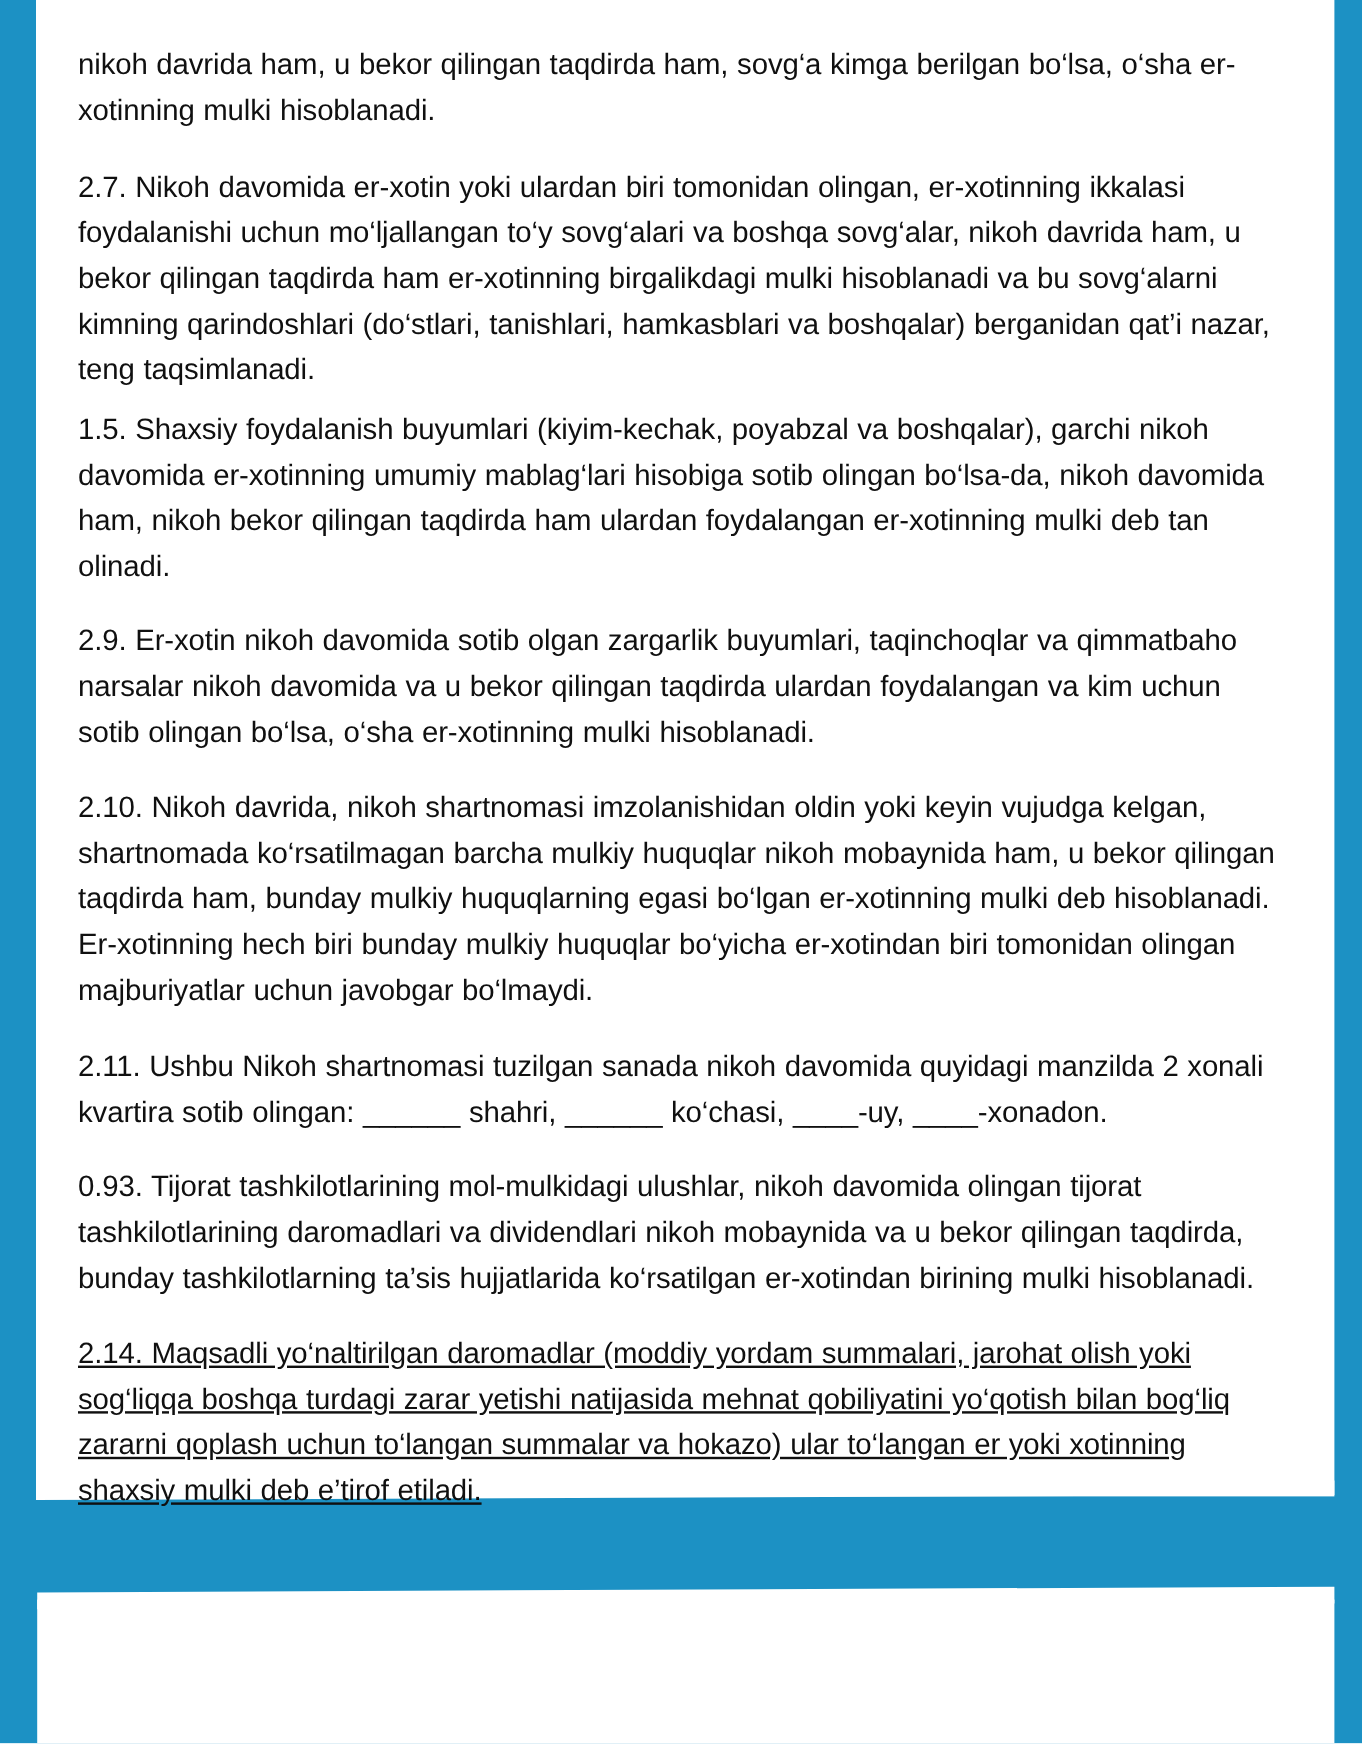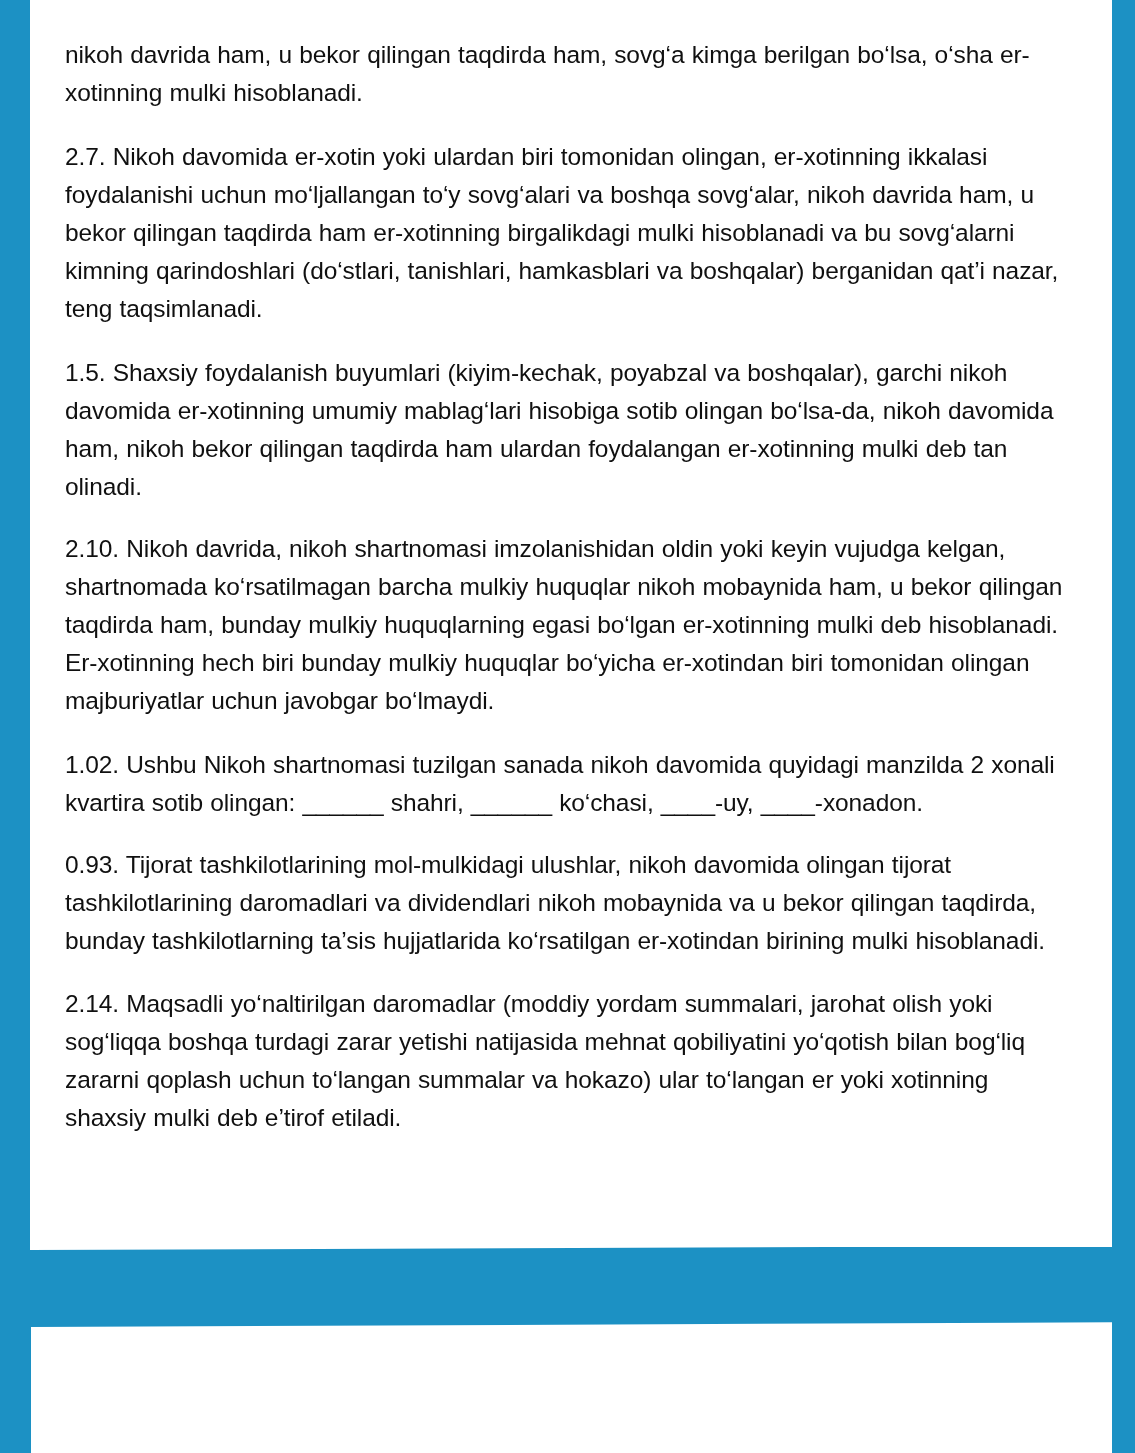--- a/index.html
+++ b/index.html
@@ -80,24 +80,25 @@
     color: #101010;
     font-family: "Liberation Sans", sans-serif;
     font-size: 24.5px;
     line-height: 38px;
     letter-spacing: -0.1px;
     text-align: left;
     word-spacing: 0.5px;
   }
   .para:last-child {
     margin-bottom: 0;
+    text-decoration: underline;
   }
 
   
-  .p-207 { margin-bottom: 26px; }
+  .p-207 { margin-bottom: 12px; }
   .p-208 { margin-bottom: 24px; }
   .p-209 { margin-bottom: 25px; }
   .p-210 { }
   .p-211 { margin-bottom: 24px; }
   .p-tomonlar { margin-bottom: 26px; }
   .p-212 { margin-bottom: 25px; }
 </style>
 </head>
 <body>
 
@@ -114,24 +115,25 @@
   </div>
 
   <div class="text-column">
 
     <p class="para p-cont">nikoh davrida ham, u bekor qilingan taqdirda ham, sovg‘a kimga berilgan bo‘lsa, o‘sha er-xotinning mulki hisoblanadi.</p>
 
     <p class="para p-207">2.7. Nikoh davomida er-xotin yoki ulardan biri tomonidan olingan, er-xotinning ikkalasi foydalanishi uchun mo‘ljallangan to‘y sovg‘alari va boshqa sovg‘alar, nikoh davrida ham, u bekor qilingan taqdirda ham er-xotinning birgalikdagi mulki hisoblanadi va bu sovg‘alarni kimning qarindoshlari (do‘stlari, tanishlari, hamkasblari va boshqalar) berganidan qat’i nazar, teng taqsimlanadi.</p>
 
     <p class="para p-208">1.5. Shaxsiy foydalanish buyumlari (kiyim-kechak, poyabzal va boshqalar), garchi nikoh davomida er-xotinning umumiy mablag‘lari hisobiga sotib olingan bo‘lsa-da, nikoh davomida ham, nikoh bekor qilingan taqdirda ham ulardan foydalangan er-xotinning mulki deb tan olinadi.</p>
 
+    <p class="para p-209">2.9. Er-xotin nikoh davomida sotib olgan zargarlik buyumlari, taqinchoqlar va qimmatbaho narsalar nikoh davomida va u bekor qilingan taqdirda ulardan foydalangan va kim uchun sotib olingan bo‘lsa, o‘sha er-xotinning mulki hisoblanadi.</p>
 
     <p class="para p-210">2.10. Nikoh davrida, nikoh shartnomasi imzolanishidan oldin yoki keyin vujudga kelgan, shartnomada ko‘rsatilmagan barcha mulkiy huquqlar nikoh mobaynida ham, u bekor qilingan taqdirda ham, bunday mulkiy huquqlarning egasi bo‘lgan er-xotinning mulki deb hisoblanadi. Er-xotinning hech biri bunday mulkiy huquqlar bo‘yicha er-xotindan biri tomonidan olingan majburiyatlar uchun javobgar bo‘lmaydi.</p>
 
-    <p class="para p-211">1.02. Ushbu Nikoh shartnomasi tuzilgan sanada nikoh davomida quyidagi manzilda 2 xonali kvartira sotib olingan: ______ shahri, ______ ko‘chasi, ____-uy, ____-xonadon.</p>
+    <p class="para p-211">2.11. Ushbu Nikoh shartnomasi tuzilgan sanada nikoh davomida quyidagi manzilda 2 xonali kvartira sotib olingan: ______ shahri, ______ ko‘chasi, ____-uy, ____-xonadon.</p>
 
 
     <p class="para p-212">0.93. Tijorat tashkilotlarining mol-mulkidagi ulushlar, nikoh davomida olingan tijorat tashkilotlarining daromadlari va dividendlari nikoh mobaynida va u bekor qilingan taqdirda, bunday tashkilotlarning ta’sis hujjatlarida ko‘rsatilgan er-xotindan birining mulki hisoblanadi.</p>
 
     <p class="para p-214">2.14. Maqsadli yo‘naltirilgan daromadlar (moddiy yordam summalari, jarohat olish yoki sog‘liqqa boshqa turdagi zarar yetishi natijasida mehnat qobiliyatini yo‘qotish bilan bog‘liq zararni qoplash uchun to‘langan summalar va hokazo) ular to‘langan er yoki xotinning shaxsiy mulki deb e’tirof etiladi.</p>
 
   </div>
 
 </div>
 

